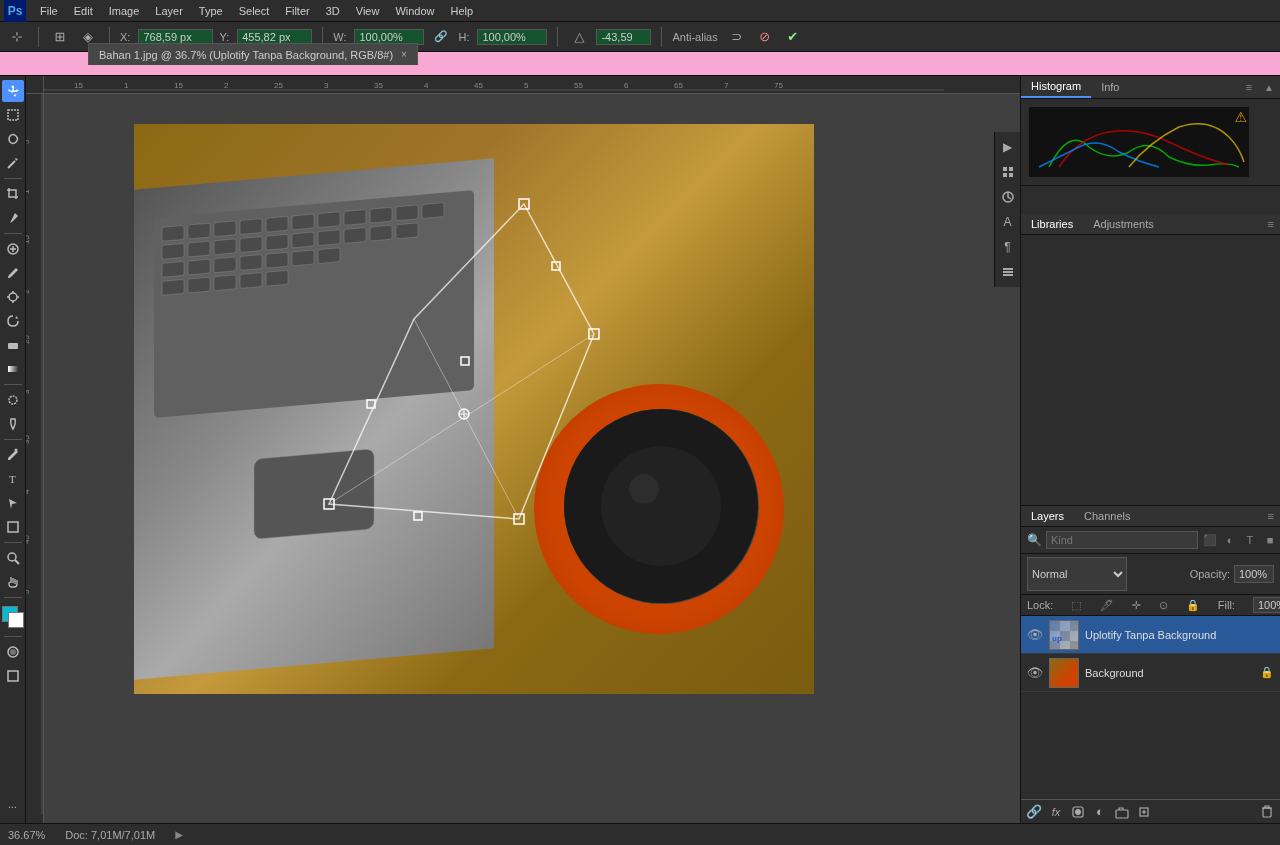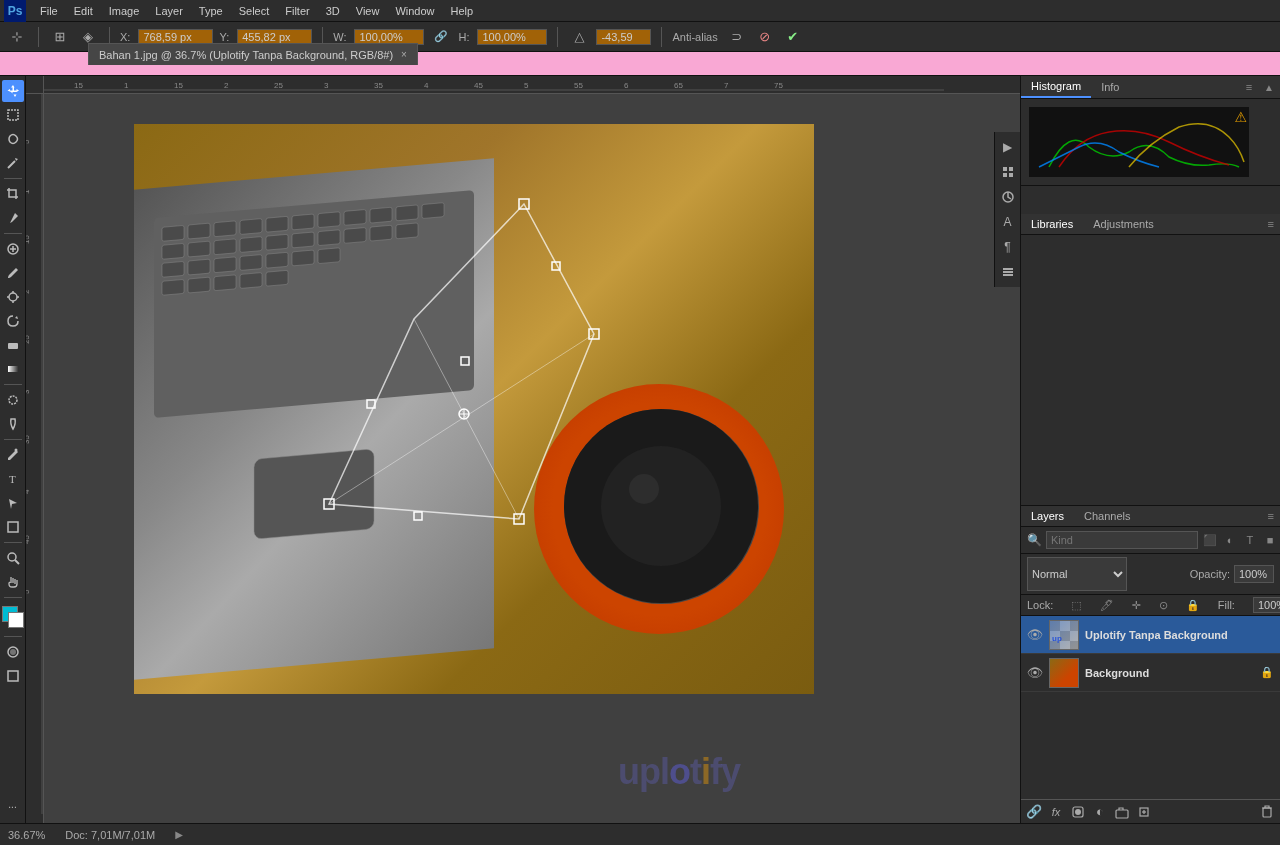--- a/index.html
+++ b/index.html
@@ -67,21 +67,21 @@
       margin: 0 4px;
     }
     .options-label {
       font-size: 11px;
       color: #aaa;
       margin-right: 2px;
     }
     .options-value {
       font-size: 11px;
       color: #ccc;
-      background: #a16207;
+      background: #14532d;
       border: 1px solid #555;
       padding: 1px 4px;
       width: 70px;
     }
 
     
     #tab-bar {
       height: 24px;
       background: #f9a8d4;
       display: flex;
@@ -561,21 +561,20 @@
       inset: 0;
       background: linear-gradient(135deg, rgba(0,100,255,0.3), rgba(255,255,255,0.1));
     }
     .layer-thumb-bg {
       background: linear-gradient(135deg, #8B6914 30%, #cc4400 70%);
     }
     .layer-name {
       font-size: 11px;
       color: #ddd;
       flex: 1;
-      font-weight: bold;
     }
     .layer-lock-icon {
       color: #888;
       font-size: 11px;
     }
 
     
     .layers-bottom {
       display: flex;
       align-items: center;
@@ -971,23 +970,20 @@
         <rect x="280" y="388" width="8" height="8" fill="none" stroke="white" stroke-width="1.5"></rect>
         <rect x="233" y="276" width="8" height="8" fill="none" stroke="white" stroke-width="1.5"></rect>
 
         <circle cx="330" cy="290" r="5" fill="none" stroke="white" stroke-width="1.5"></circle>
         <line x1="325" y1="290" x2="335" y2="290" stroke="white" stroke-width="1"></line>
         <line x1="330" y1="285" x2="330" y2="295" stroke="white" stroke-width="1"></line>
       </svg>
 
     </div>
 
-    <div id="watermark">
-      <span style="color:rgba(100,100,200,0.35); font-size:36px; font-weight:bold; letter-spacing:-1px;">upl<span style="color:rgba(100,100,255,0.4)">o</span>t<span style="color:rgba(255,165,0,0.4)">i</span>fy</span>
-    </div>
   </div>
 
   <div class="right-tools-strip">
     <div class="rt-btn">▶</div>
     <div class="rt-btn">
       <svg width="14" height="14" viewBox="0 0 14 14">
           <rect x="2" y="2" width="4" height="4" fill="#aaa"></rect>
           <rect x="8" y="2" width="4" height="4" fill="#aaa"></rect>
           <rect x="2" y="8" width="4" height="4" fill="#aaa"></rect>
           <rect x="8" y="8" width="4" height="4" fill="#aaa"></rect>

